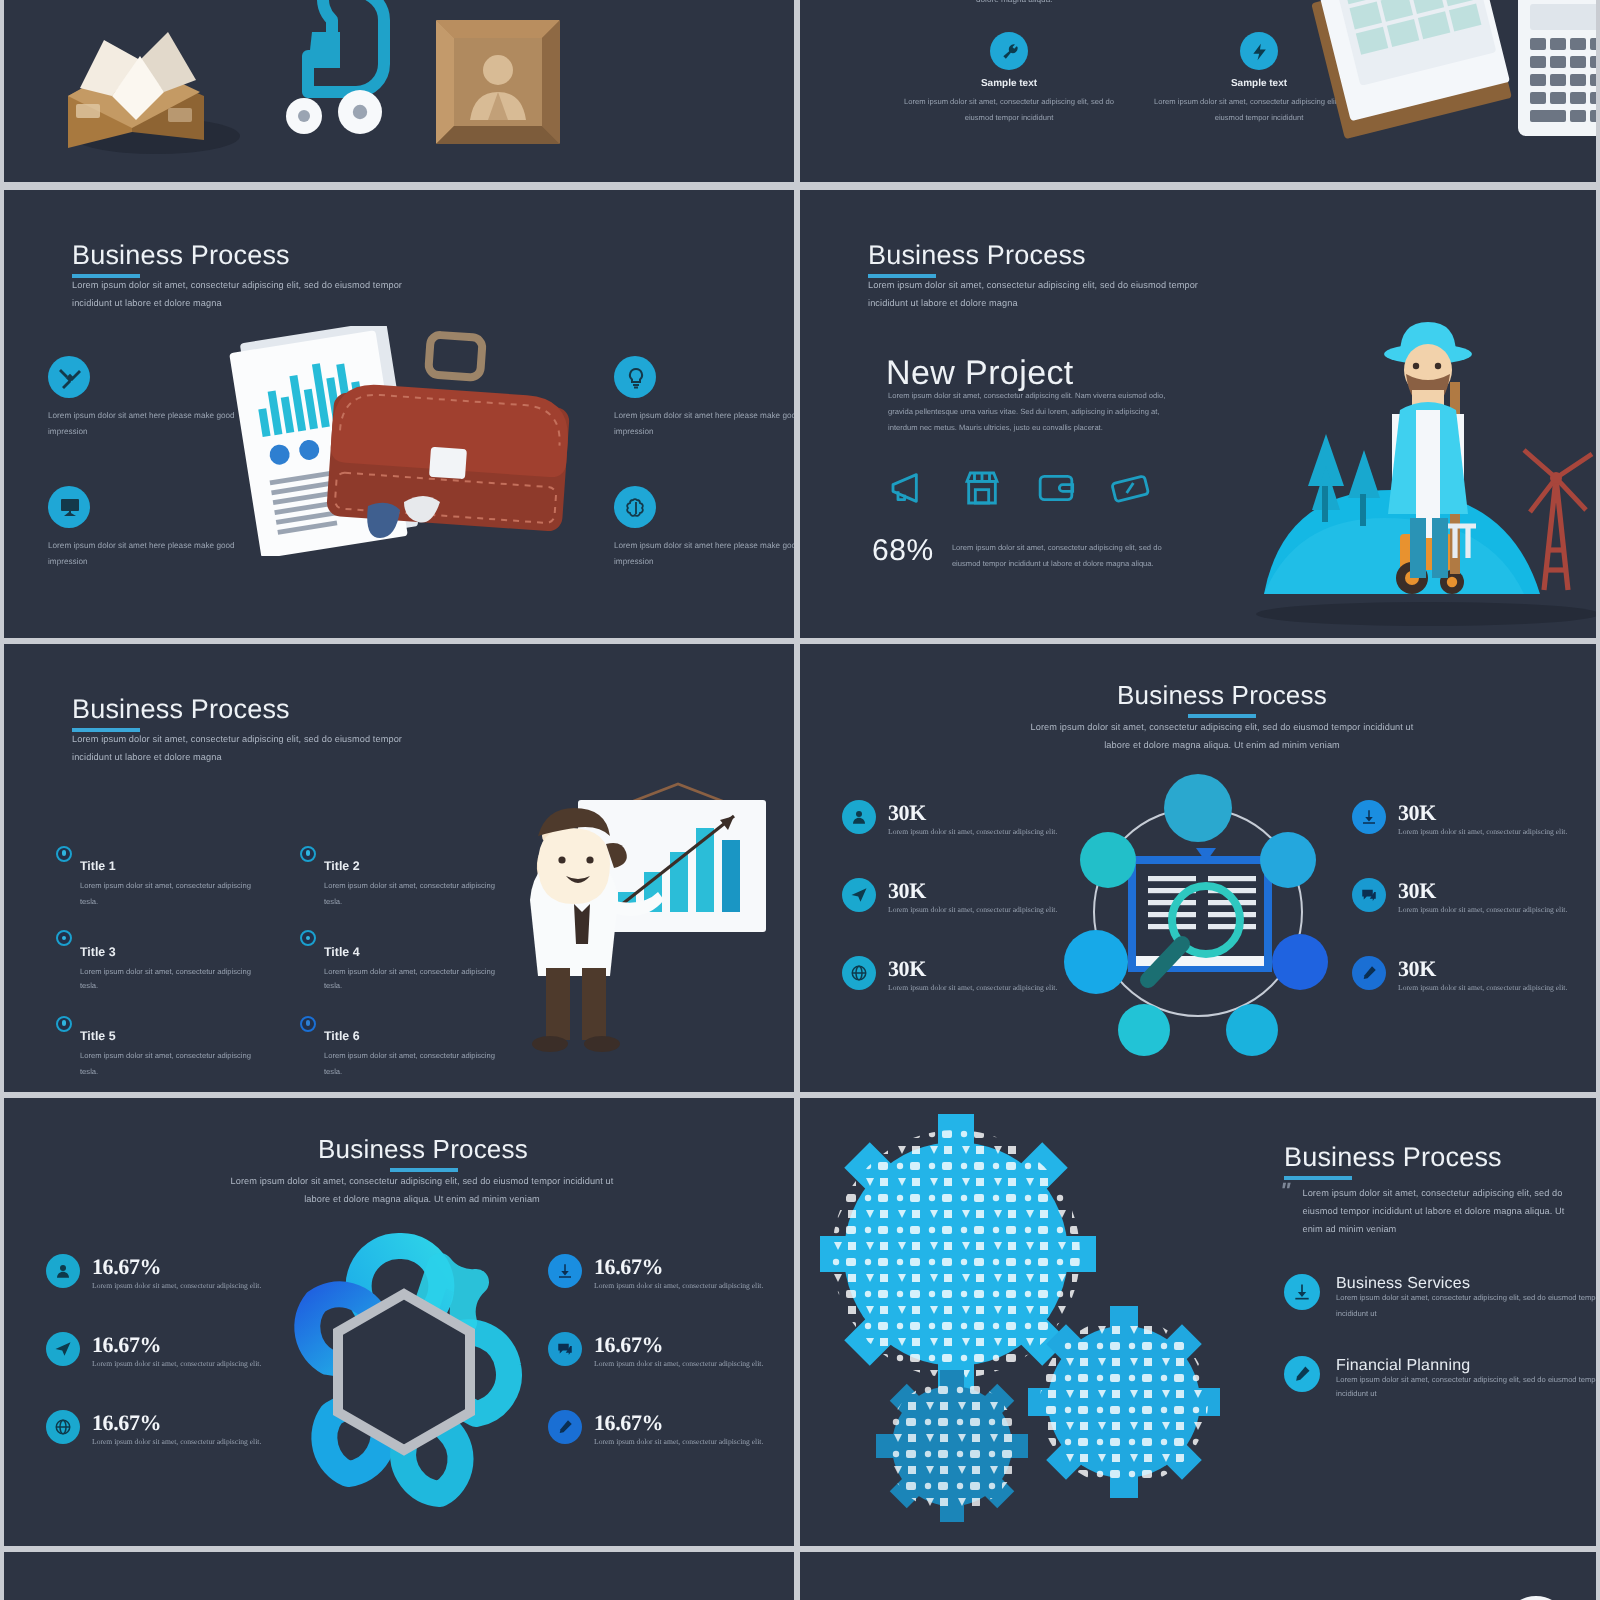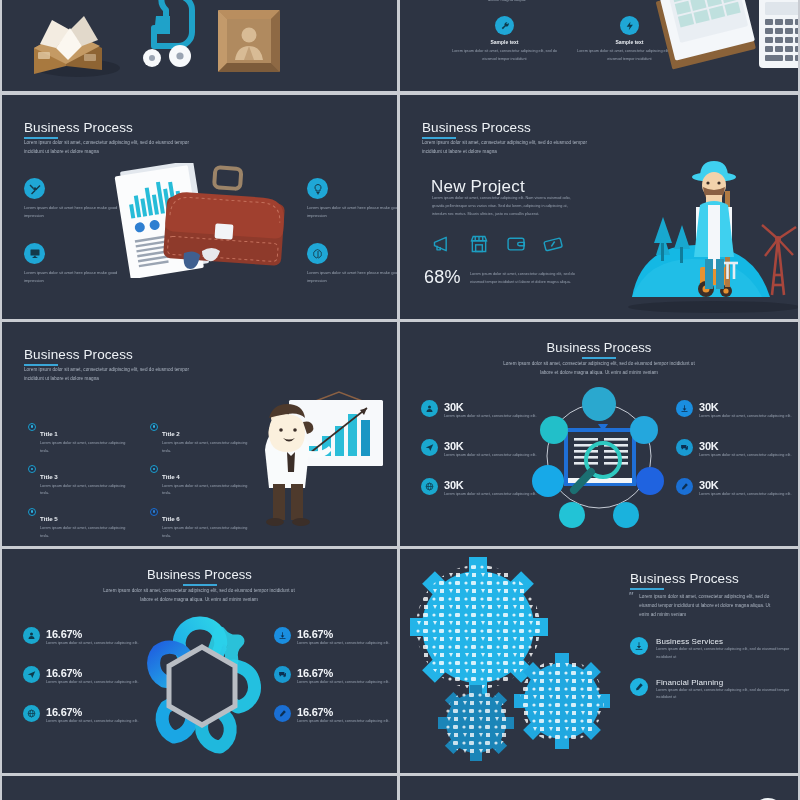--- a/index.html
+++ b/index.html
@@ -91,21 +91,21 @@
 
   
   .s2-frag { position:absolute; top:2px; left:88px; }
   .s2-cols { position:absolute; top:22px; left:52px; width:230px;
              display:flex; justify-content:space-between; }
   .s2-col { width:105px; text-align:center; }
   .s2-col .chip { margin:0 auto 4px; }
   .s2-col .h { color:#e9edf2; font-size:5px; font-weight:700; margin-bottom:3px; }
 
   
-  .pad { position:absolute; }
+  .pad { position:absolute;margin-left:12px; }
   .feat { position:absolute; width:112px; }
   .feat .chip { margin-bottom:5px; }
   .feat.right { text-align:left; }
 
   
   .np-h { color:#eef2f6; font-size:17px; font-weight:300; letter-spacing:.2px; }
   .np-icons { display:flex; gap:17px; }
   .pct-row { display:flex; align-items:flex-start; gap:9px; }
 
   
@@ -116,21 +116,21 @@
     width:8px;height:8px;border-radius:50%;
     border:1.3px solid #1aa0cf; background:#223049;
     display:flex;align-items:center;justify-content:center;flex:0 0 auto;margin-top:.5px;
   }
   .tl-bullet i { width:2.6px;height:2.6px;border-radius:50%;background:#2fb4e0;display:block; }
 
   
   .stat-list { position:absolute; width:120px; }
   .stat-row { display:flex; gap:6px; margin-bottom:18px; }
   .stat-row:last-child { margin-bottom:0; }
-  .stat-body { padding-top:1px; }
+  .stat-body { padding-top:1px;font-family:Liberation Serif, serif; }
 
   
   .svc { display:flex; gap:8px; margin-bottom:16px; }
   .svc:last-child { margin-bottom:0; }
   .quote { color:#7d8797; font-size:11px; font-weight:700; font-style:italic; line-height:.7; }
 </style>
 </head>
 <body>
 
 <div class="deck">
@@ -367,21 +367,21 @@
       </span>
       <span>
         <svg width="20" height="20" viewBox="0 0 24 24" fill="none" stroke="#1d9ec2" stroke-width="1.7" stroke-linejoin="round">
             <rect x="2" y="7" width="20" height="11" rx="2" transform="rotate(-14 12 12)"></rect>
             <path d="M10 15 l4 -6"></path>
           </svg>
       </span>
     </div>
 
     <div class="pad pct-row" style="left:24px;top:172px;width:180px;">
-      <div class="bignum" style="font-size:18px;">68%</div>
+      <div class="bignum" style="font-size:15px;">68%</div>
       <div class="body-xs" style="width:118px;padding-top:4px;">Lorem ipsum dolor sit amet, consectetur adipiscing elit, sed do eiusmod tempor incididunt ut labore et dolore magna aliqua.</div>
     </div>
 
     <svg style="position:absolute;left:222px;top:52px;" width="176" height="172" viewBox="0 0 176 172">
       <ellipse cx="92" cy="160" rx="86" ry="6" fill="#252b38"></ellipse>
       <path d="M10 150 q10 -52 64 -52 q58 0 74 52z" fill="#14b8e4"></path>
       <path d="M10 150 q16 -38 60 -38 q52 0 70 38z" fill="#29c3ea" opacity=".55"></path>
       <g fill="#18a8cf">
         <path d="M32 96 l9 -26 9 26z"></path>
           <path d="M34 108 l7 -22 7 22z"></path>

